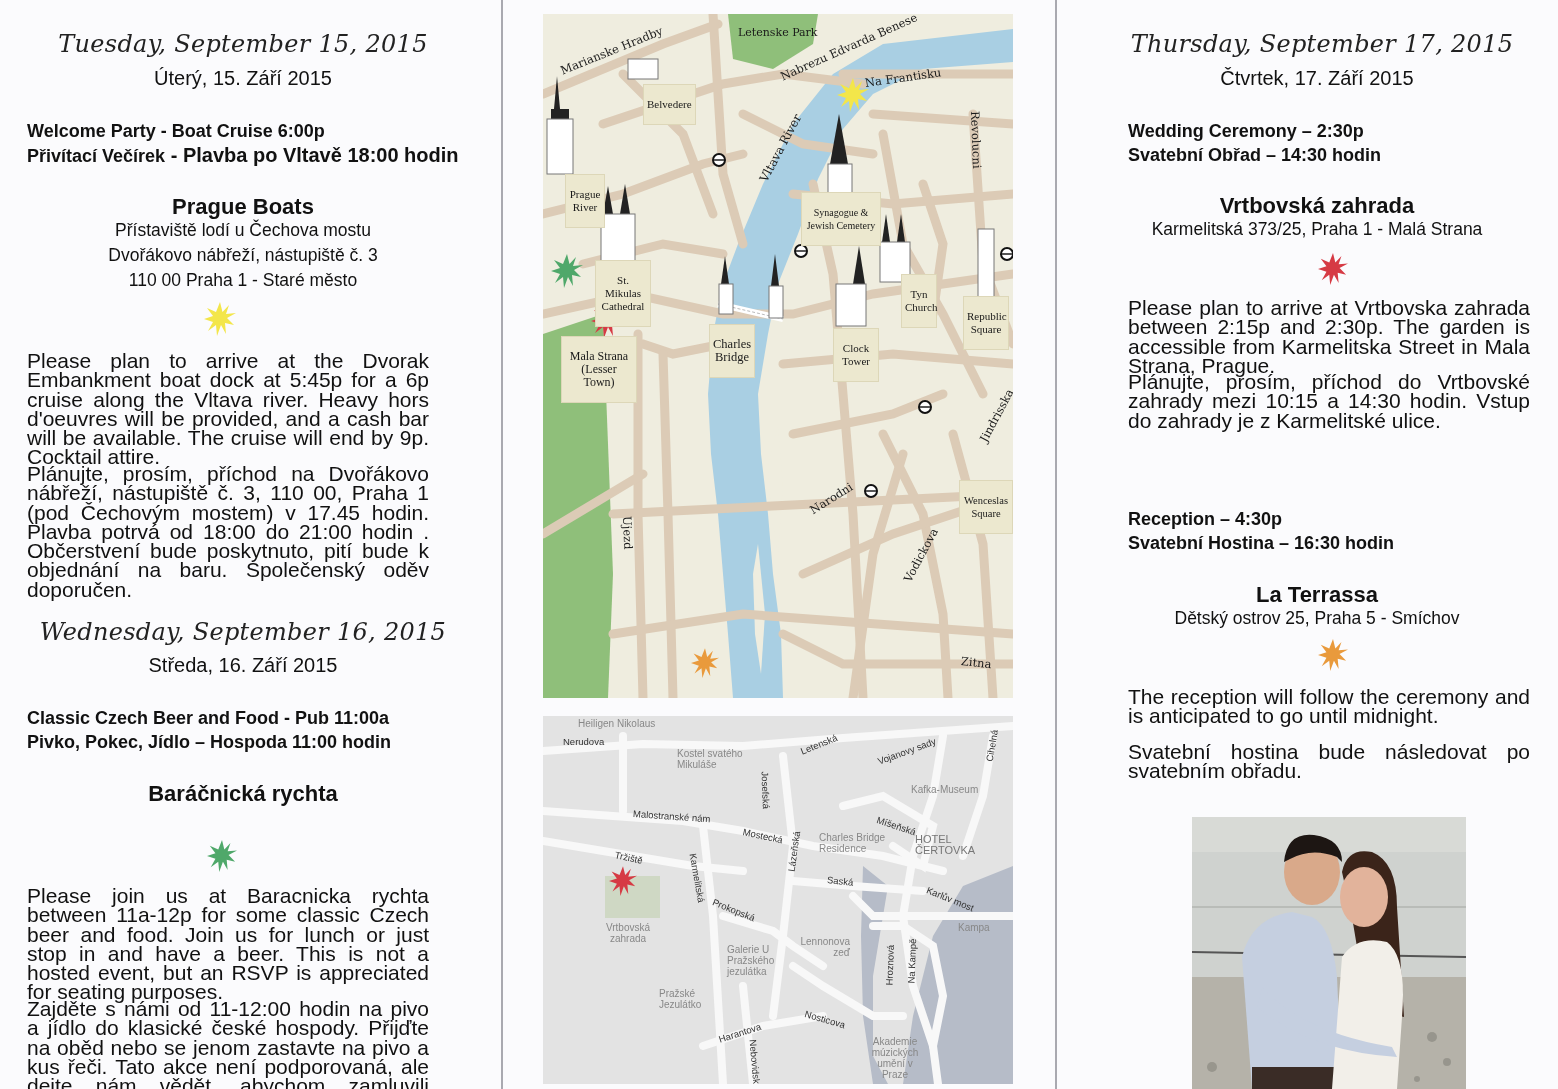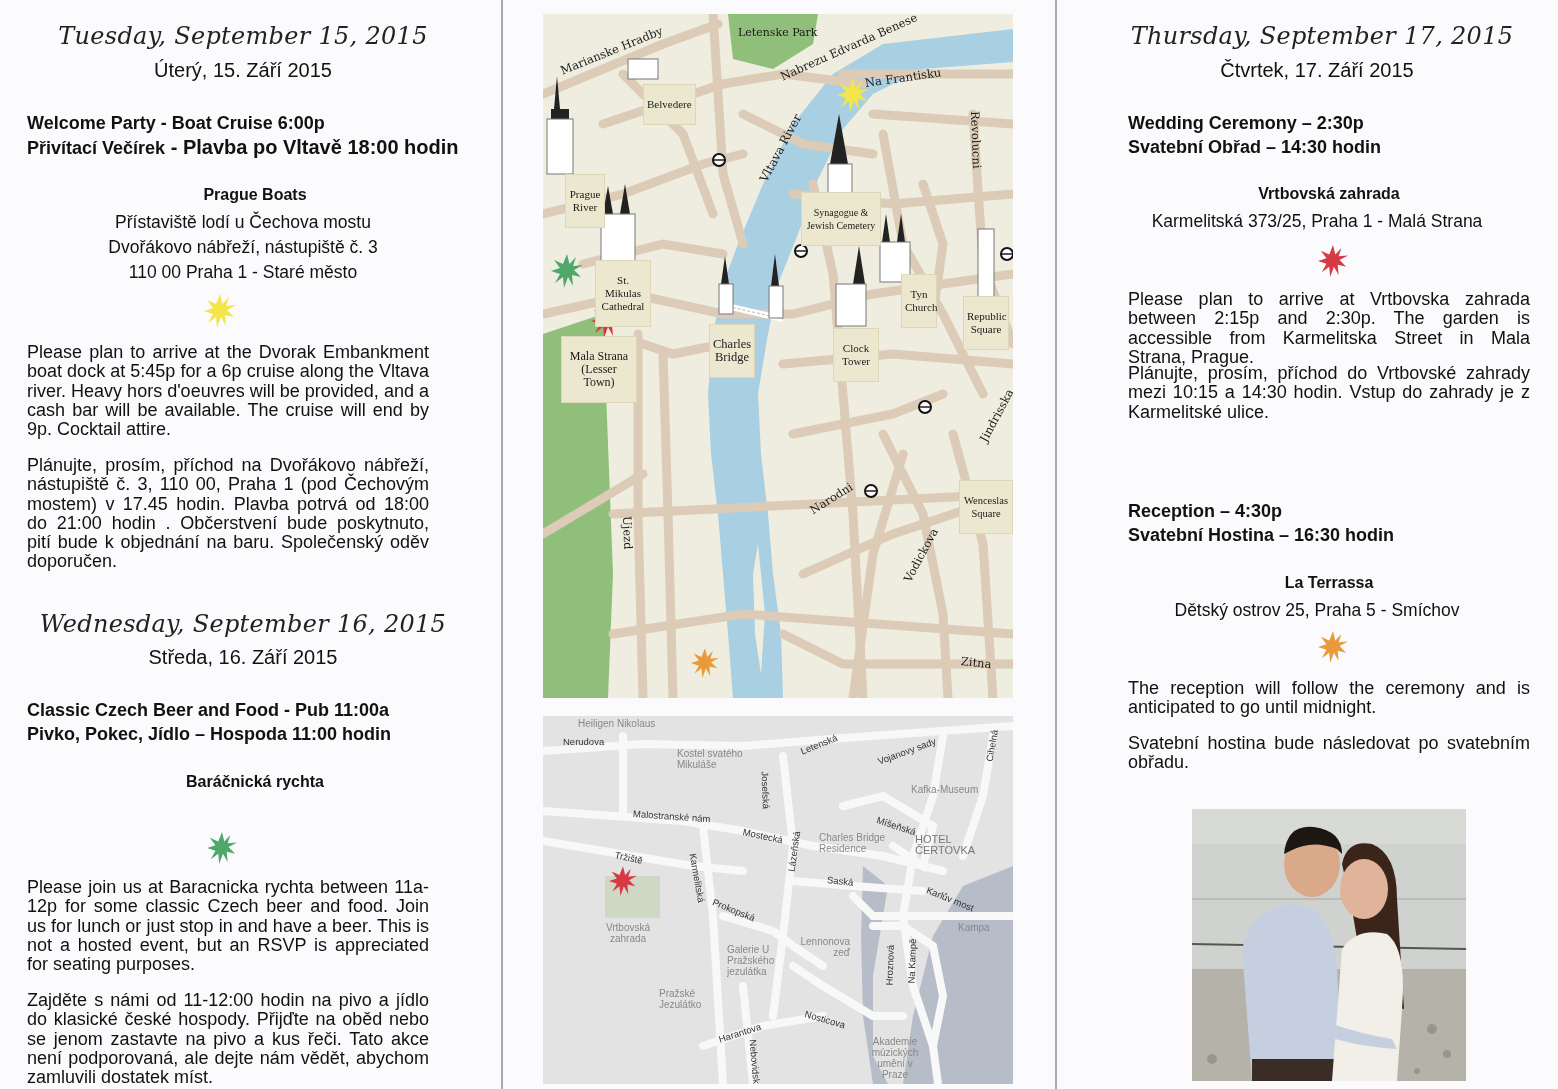--- a/index.html
+++ b/index.html
@@ -1,31 +1,31 @@
 <!DOCTYPE html>
 <html><head>
 <meta charset="utf-8">
 <style>
   * { box-sizing: border-box; margin: 0; padding: 0; }
   html, body { width: 1558px; height: 1089px; overflow: hidden; background: #fbfbfd; }
   body { position: relative; font-family: "Liberation Sans", sans-serif; color: #111; }
 
-  .panel { position: absolute; top: 8px; height: 928px; }
+  .panel { position: absolute; top: 16px; height: 928px; }
   #panel-left { left: 0; width: 486px; }
   #panel-right { left: 1066px; width: 492px; }
 
   .fold { position: absolute; top: 0; width: 2px; height: 1089px; background: #a9a9b0; }
 
   .script-date { position: absolute; width: 100%; text-align: center; font-family: "DejaVu Serif", serif; font-style: italic; font-size: 24px; color: #222; letter-spacing: 0.3px; }
   .cz-date { position: absolute; width: 100%; text-align: center; font-size: 20px; color: #111; }
   .event-title { position: absolute; font-weight: bold; font-size: 18px; line-height: 24px; color: #111; white-space: nowrap; }
   .event-title .cond { font-size: 20px; }
-  .venue-name { position: absolute; width: 100%; text-align: center; font-weight: bold; font-size: 16px; margin-left: 12px; }
+  .venue-name { position: absolute; width: 100%; text-align: center; font-weight: bold; font-size: 22px; }
   .addr { position: absolute; width: 100%; text-align: center; font-size: 17.5px; line-height: 25px; }
-  .para { position: absolute; font-size: 18px; line-height: 19.3px; text-align: justify; color: #111; }
+  .para { position: absolute; font-size: 21px; line-height: 19.3px; text-align: justify; color: #111; }
   .star { position: absolute; }
 
   
   .map { position: absolute; overflow: hidden; }
   .map-label { position: absolute; font-family: "DejaVu Serif", serif; font-size: 11px; color: #1a1a1a; line-height: 13px; text-align: center; }
   .map-box { position: absolute; background: #ece8cf; border: 1px solid #ddd7b8; font-family: Liberation Serif, serif; font-size: 11px; line-height: 13px; text-align: center; color: #1a1a1a; padding: 13px 3px; }
   .street { position: absolute; font-family: "DejaVu Serif", serif; font-size: 11.5px; color: #1a1a1a; white-space: nowrap; transform-origin: left center; }
   .gstreet { position: absolute; font-family: "Liberation Sans", sans-serif; font-size: 9.5px; color: #333; white-space: nowrap; transform-origin: left center; }
   .gpoi { position: absolute; font-family: "Liberation Sans", sans-serif; font-size: 10px; color: #888; line-height: 11px; white-space: nowrap; }
 </style>

